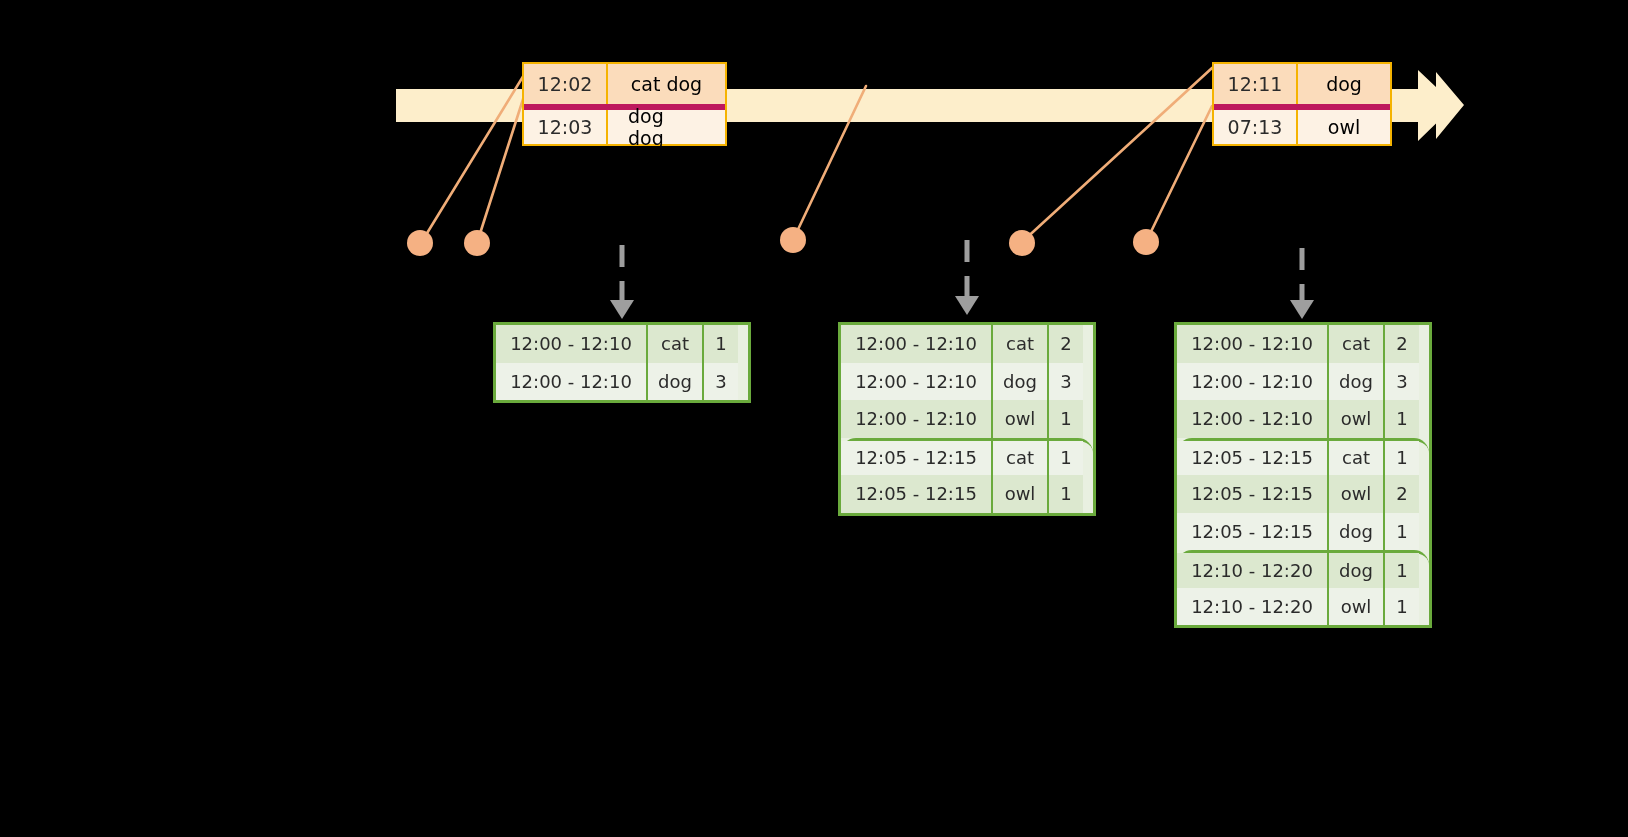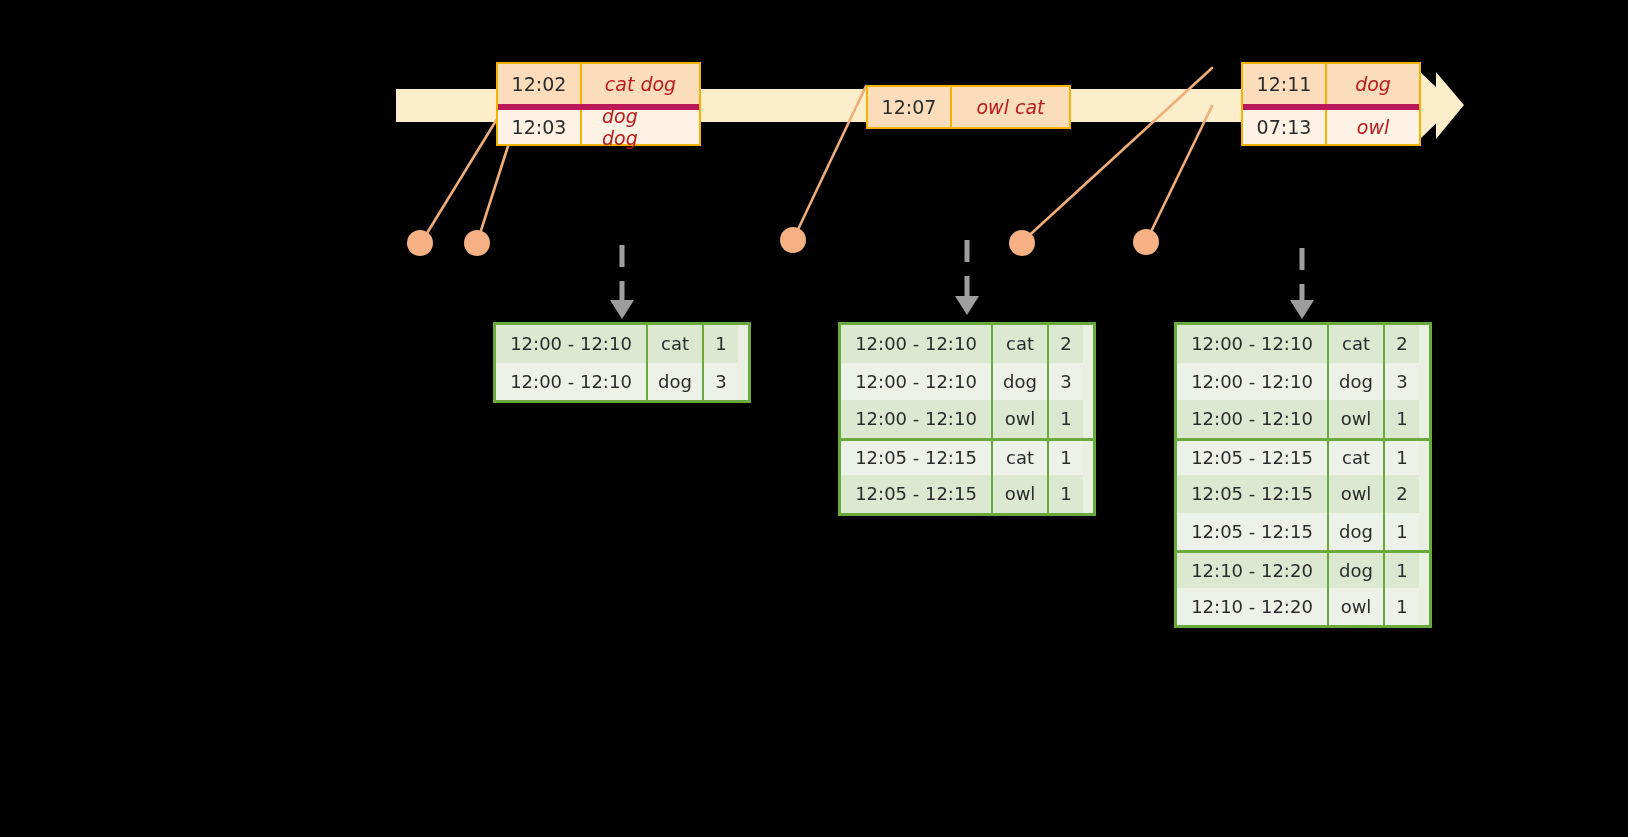--- a/index.html
+++ b/index.html
@@ -61,37 +61,37 @@
     color: #2b2b2b;
     box-sizing: border-box;
     border-right: 2px solid #f5b301;
   }
   .evt-val {
     flex: 1;
     display: flex;
     align-items: center;
     justify-content: center;
     font-size: 19px;
-    color: #b91c1c;
+    color: #000000;
     box-sizing: border-box;
     padding: 0 20px;
-    font-style: italic;
   }
 
   
   .gtable {
     position: absolute;
     border: 3px solid #6aaa3c;
     box-sizing: border-box;
     background: #e9f0e1;
   }
   .grow {
     display: flex;
     height: 37.5px;
     box-sizing: border-box;
+    border-radius: 15px;
   }
   .grow.even .gcell { background: #dce8cf; }
   .grow.odd  .gcell { background: #edf2e8; }
   .grow.sep { border-top: 3px solid #6aaa3c; }
   .gcell {
     display: flex;
     align-items: center;
     justify-content: center;
     font-size: 18px;
     color: #2b2b2b;
@@ -136,39 +136,33 @@
       <line x1="967" y1="240" x2="967" y2="300"></line>
       <line x1="1302" y1="248" x2="1302" y2="303"></line>
     </g>
     <g fill="#9e9e9e">
       <polygon points="610,300 634,300 622,319"></polygon>
       <polygon points="955,296 979,296 967,315"></polygon>
       <polygon points="1290,300 1314,300 1302,319"></polygon>
     </g>
   </svg>
 
-  <div class="evt-group" style="left:496px; top:62px; width:205px;">
+  <div class="evt-group" style="left:522px; top:62px; width:205px;">
     <div class="evt-row shade">
       <div class="evt-time">12:02</div>
       <div class="evt-val">cat dog</div>
     </div>
     <div class="evt-row plain">
       <div class="evt-time">12:03</div>
       <div class="evt-val">dog dog</div>
     </div>
   </div>
 
-  <div class="evt-group" style="left:866px; top:85px; width:205px;">
-    <div class="evt-row shade">
-      <div class="evt-time">12:07</div>
-      <div class="evt-val">owl cat</div>
-    </div>
-  </div>
-
-  <div class="evt-group" style="left:1212px; top:62px; width:180px;margin-left:29px;">
+
+  <div class="evt-group" style="left:1212px; top:62px; width:180px;">
     <div class="evt-row shade">
       <div class="evt-time">12:11</div>
       <div class="evt-val">dog</div>
     </div>
     <div class="evt-row plain">
       <div class="evt-time">07:13</div>
       <div class="evt-val">owl</div>
     </div>
   </div>
 

